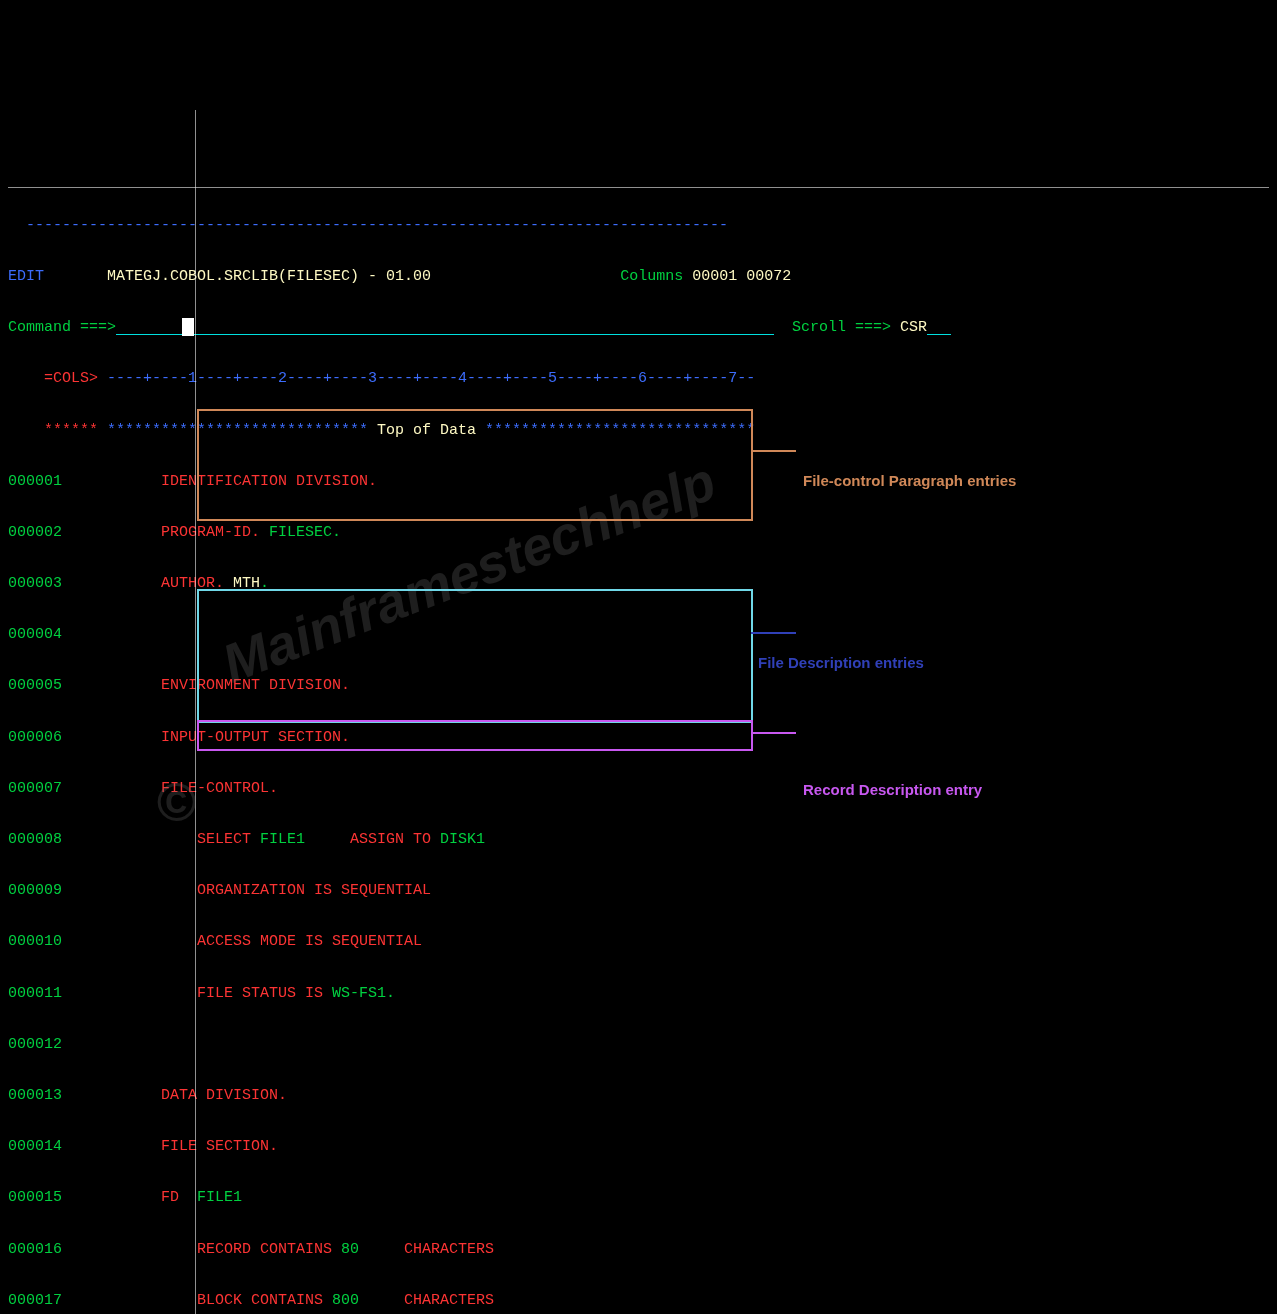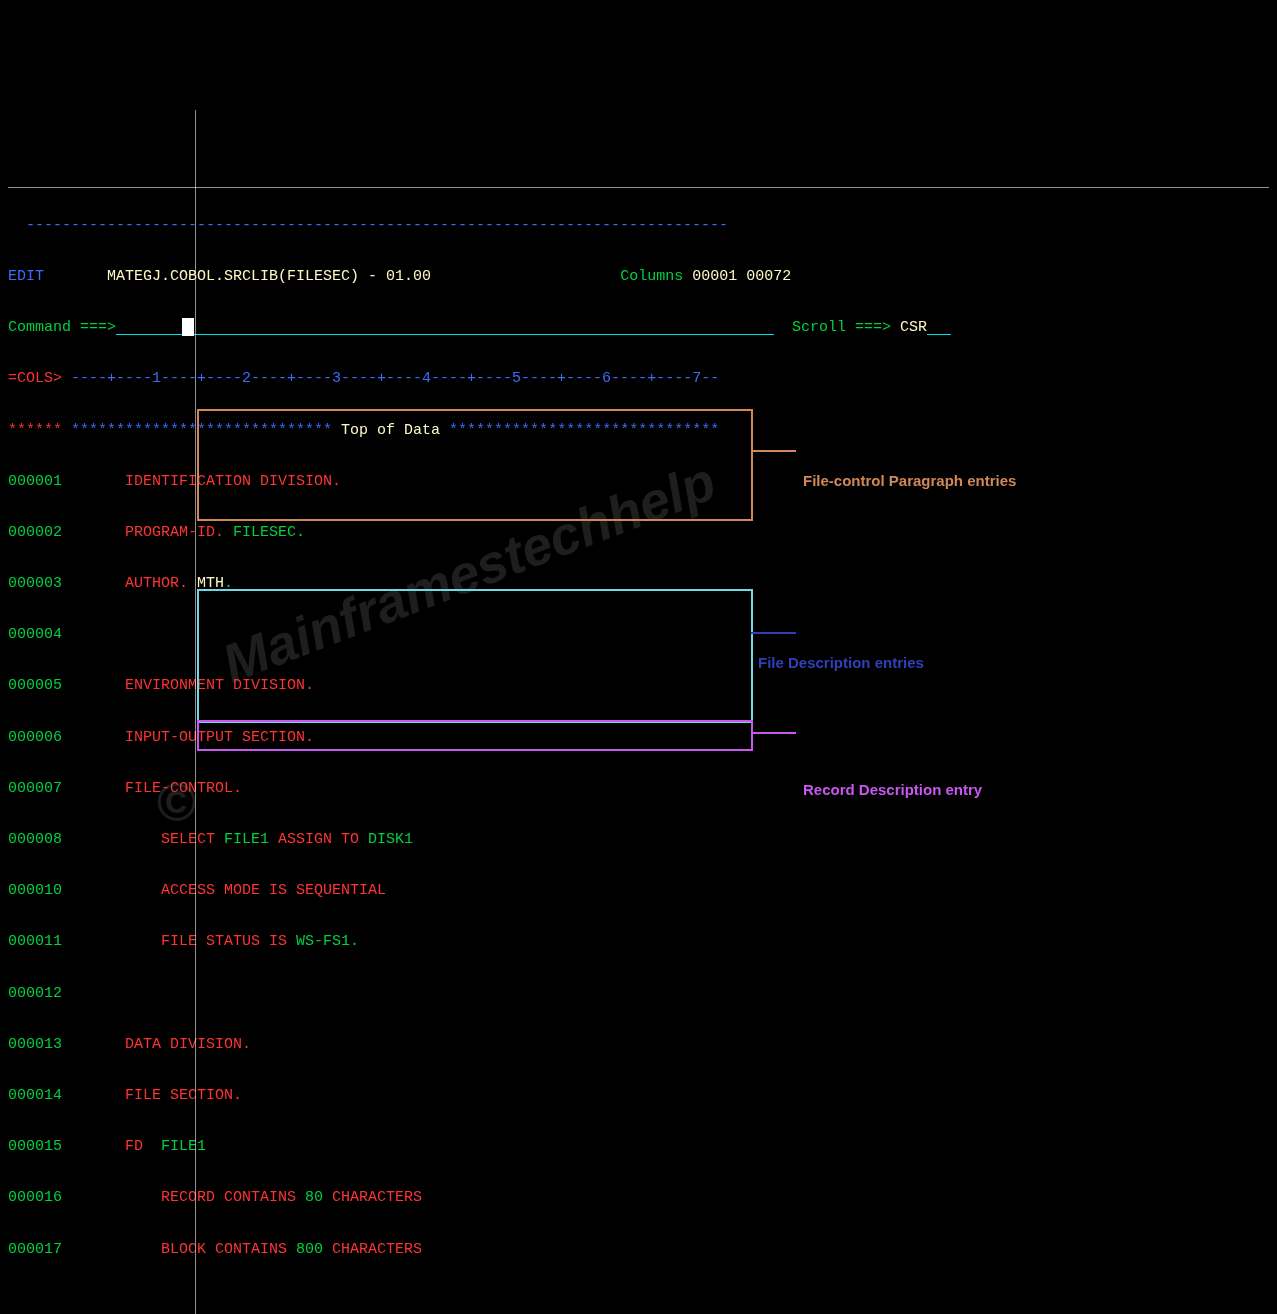--- a/index.html
+++ b/index.html
@@ -11,21 +11,21 @@
     line-height: 25.6px;
     white-space: pre;
     position: relative;
     width: 1277px;
     box-sizing: border-box;
     color: #fff;
   }
   .blue { color: #3c6cfc; }
   .cyan { color: #fef9c3; }
   .green { color: #00d040; }
-  .red { color: #fc3434; }
+  .red { color: #fc3434; margin-left: 36px; }
   .line { display: block; position: relative; height: 25.6px; }
   .cmd-underline {
     border-bottom: 1px solid #00e0e0;
     display: inline-block;
     width: 658px;
     height: 1px;
     vertical-align: -4px;
   }
   .scroll-underline {
     border-bottom: 1px solid #00e0e0;
@@ -120,20 +120,21 @@
 <span class="line"><span class="red">=COLS&gt;</span><span class="blue"> <span>----+----1----+----2----+----3----+----4----+----5----+----6----+----7--</span></span></span>
 <span class="line"><span class="red">******</span><span> </span><span class="blue">***************************** </span><span class="cyan">Top of Data </span><span class="blue">******************************</span></span>
 <span class="line"><span class="green">000001</span><span class="red">       IDENTIFICATION DIVISION.</span></span>
 <span class="line"><span class="green">000002</span><span class="red">       PROGRAM-ID.</span><span class="green"> FILESEC.</span></span>
 <span class="line"><span class="green">000003</span><span class="red">       AUTHOR.</span><span class="cyan"> MTH</span><span class="green">.</span></span>
 <span class="line"><span class="green">000004</span></span>
 <span class="line"><span class="green">000005</span><span class="red">       ENVIRONMENT DIVISION.</span></span>
 <span class="line"><span class="green">000006</span><span class="red">       INPUT-OUTPUT SECTION.</span></span>
 <span class="line"><span class="green">000007</span><span class="red">       FILE-CONTROL.</span></span>
 <span class="line"><span class="green">000008</span><span class="red">           SELECT</span><span class="green"> FILE1</span><span class="red"> ASSIGN TO</span><span class="green"> DISK1</span></span>
+<span class="line"><span class="green">000009</span><span class="red">           ORGANIZATION IS SEQUENTIAL</span></span>
 <span class="line"><span class="green">000010</span><span class="red">           ACCESS MODE IS SEQUENTIAL</span></span>
 <span class="line"><span class="green">000011</span><span class="red">           FILE STATUS IS</span><span class="green"> WS-FS1.</span></span>
 <span class="line"><span class="green">000012</span></span>
 <span class="line"><span class="green">000013</span><span class="red">       DATA DIVISION.</span></span>
 <span class="line"><span class="green">000014</span><span class="red">       FILE SECTION.</span></span>
 <span class="line"><span class="green">000015</span><span class="red">       FD</span><span class="green">  FILE1</span></span>
 <span class="line"><span class="green">000016</span><span class="red">           RECORD CONTAINS</span><span class="green"> 80</span><span class="red"> CHARACTERS</span></span>
 <span class="line"><span class="green">000017</span><span class="red">           BLOCK CONTAINS</span><span class="green"> 800</span><span class="red"> CHARACTERS</span></span>
 
 

